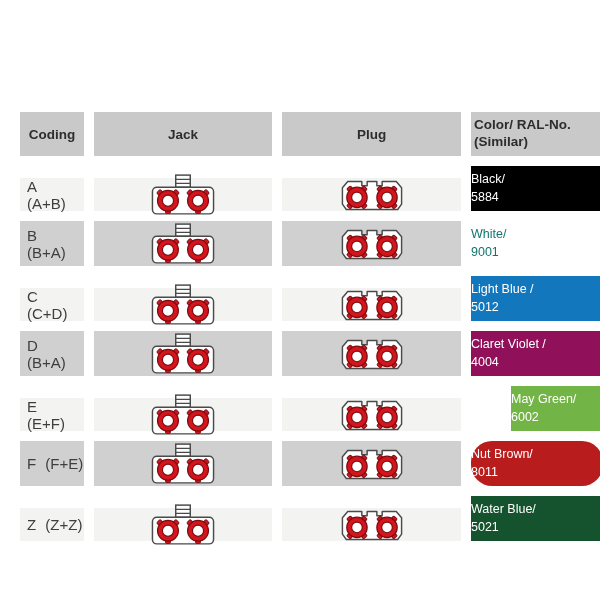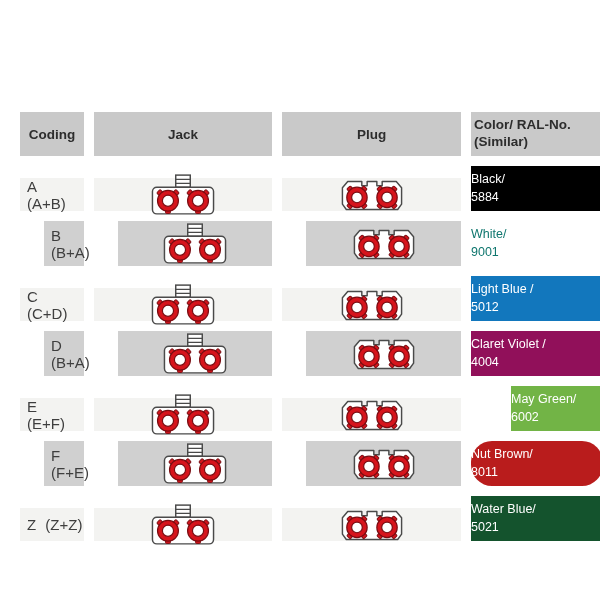--- a/index.html
+++ b/index.html
@@ -13,21 +13,21 @@
     grid-template-columns:64px 178px 179px 132px;
     grid-auto-rows:45px;
     grid-template-rows:44px;
     gap:10px;
   }
   .cell{display:flex;align-items:center;}
   .hdr{background:#c9c9c9;font-weight:bold;font-size:13.5px;color:#2d2d2d;}
   .hdr.center{justify-content:center;}
   .hdr.left{padding-left:3px;line-height:1.25;}
   .light{background:#f3f3f1;margin-top:12px;}
-  .dark{background:#d0d0d0;margin-left:24px;}
+  .dark{background:#d0d0d0;}
   .coding-cell{padding-left:7px;font-size:15px;color:#3e3e3e;word-spacing:5px;}
   .icon-cell{justify-content:center;}
   .swatch{font-size:12.5px;line-height:1.38;}
   .swatch .lines{display:flex;flex-direction:column;}
   svg{display:block;}
 </style>
 </head>
 <body>
 
 <div class="page">

